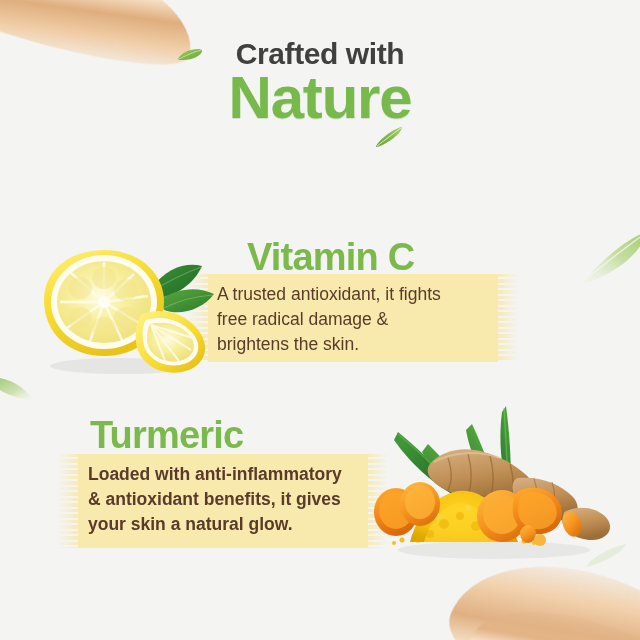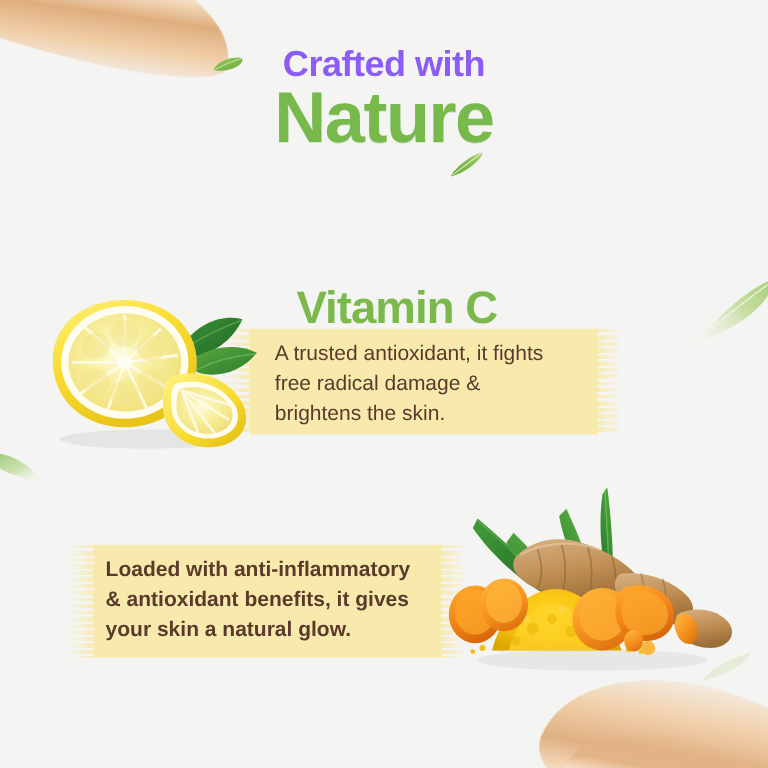--- a/index.html
+++ b/index.html
@@ -111,21 +111,21 @@
   }
   .crafted-row {
     position: relative;
     display: inline-block;
   }
   .crafted {
     font-family: "Liberation Sans", sans-serif;
     font-size: 30px;
     font-weight: bold;
     letter-spacing: -0.4px;
-    color: #8b5cf6;
+    color: #404040;
     line-height: 1.05;
   }
   .nature {
     display: block;
     margin-top: -4px;
     font-family: "Liberation Sans", sans-serif;
     font-size: 60px;
     font-weight: bold;
     letter-spacing: -1.2px;
     color: #77b94b;
@@ -184,21 +184,21 @@
   .ing-desc {
     position: absolute;
     font-family: "Liberation Sans", sans-serif;
     font-size: 17.5px;
     font-weight: normal;
     color: #5a3a2a;
     line-height: 1.42;
     z-index: 7;
     white-space: pre-line;
   }
-  .ing-desc-vitc { top: 50px; left: 217px; width: 300px; margin-left: 12px; }
+  .ing-desc-vitc { top: 50px; left: 217px; width: 300px; }
   .ing-desc-turm { top: 56px; left: 88px;  width: 300px; font-weight: bold; }
 
   
   .art { position: absolute; z-index: 5; pointer-events: none; }
   .art-lemon   { top: 12px;  left: 34px;  width: 200px; height: 135px; }
   .art-turmeric{ top: -22px; left: 368px; width: 252px; height: 185px; }
 </style>
 </head>
 <body>
 
@@ -454,18 +454,19 @@
         <ellipse cx="134" cy="132" rx="25" ry="26" fill="url(#orangeG2)"></ellipse>
         <ellipse cx="134" cy="130" rx="19" ry="20" fill="#fcae33" opacity=".8"></ellipse>
         <path d="M152 106 C168 100 186 106 192 120 C198 134 190 148 174 150 C158 152 146 142 145 128 C144 117 147 109 152 106 Z" fill="url(#orangeG)"></path>
         <path d="M155 110 C168 105 182 110 187 121 C192 132 186 143 173 145 C160 147 150 138 150 127 C150 118 152 112 155 110 Z" fill="#fba82c" opacity=".72"></path>
 
         <ellipse cx="160" cy="150" rx="8" ry="9" fill="url(#orangeG2)"></ellipse>
         <ellipse cx="172" cy="156" rx="6" ry="6" fill="#f9b63e"></ellipse>
       </svg>
     </div>
 
+    <div class="ing-title ing-title-turm">Turmeric</div>
     <div class="ing-desc ing-desc-turm">Loaded with anti-inflammatory
 &amp; antioxidant benefits, it gives
 your skin a natural glow.</div>
   </div>
 
 </div>
 
 </body></html>

